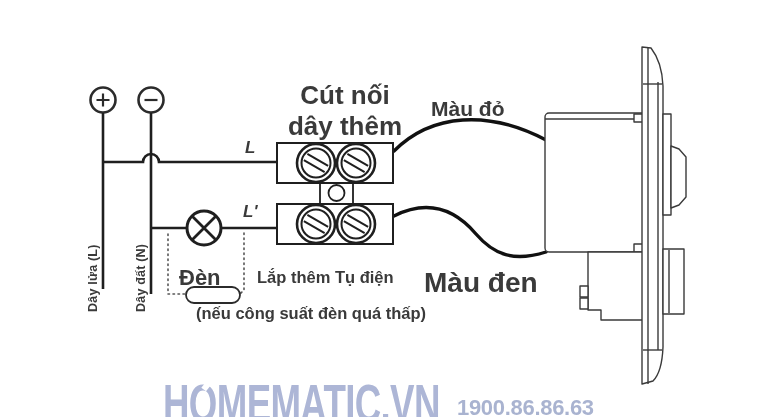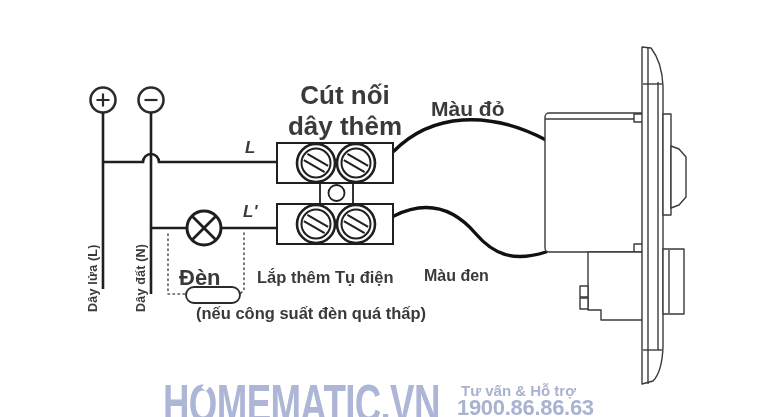--- a/index.html
+++ b/index.html
@@ -5,21 +5,21 @@
   html,body{margin:0;padding:0;background:#ffffff;}
   .canvas{
     position:relative;width:760px;height:417px;background:#ffffff;
     overflow:hidden;font-family:"Liberation Sans",sans-serif;color:#3a3a3a;
   }
   .canvas svg.art{position:absolute;left:0;top:0;}
   .lbl{position:absolute;white-space:nowrap;color:#3a3a3a;font-weight:600;}
   .lbl-ac{left:166px;top:104px;font-size:20px;}
   .lbl-connector{left:285px;top:80px;width:120px;text-align:center;font-size:26px;line-height:1.18;}
   .lbl-red{left:431px;top:89px;font-size:21px;margin-top:8px;}
-  .lbl-black{left:424px;top:267px;font-size:16px;text-align:center;}
+  .lbl-black{left:424px;top:267px;font-size:28px;text-align:center;}
   .lbl-l{left:245px;top:138px;font-size:17px;font-style:italic;font-weight:700;}
   .lbl-lp{left:243px;top:202px;font-size:17px;font-style:italic;font-weight:700;}
   .lbl-lamp{left:179px;top:239px;font-size:22px;font-weight:700;margin-top:26px;}
   .vlabel{
     position:absolute;font-size:12.5px;font-weight:600;white-space:nowrap;
     transform:rotate(-90deg);transform-origin:0 0;letter-spacing:0.2px;
   }
   .vlabel-live{left:86px;top:312px;}
   .vlabel-neutral{left:134px;top:312px;}
   .lbl-cap1{left:257px;top:268px;font-size:16.5px;}
@@ -149,16 +149,15 @@
   <div class="lbl lbl-lamp">Đèn</div>
 
   <div class="vlabel vlabel-live">Dây lửa (L)</div>
   <div class="vlabel vlabel-neutral">Dây đất (N)</div>
 
   <div class="lbl lbl-cap1">Lắp thêm Tụ điện</div>
   <div class="lbl lbl-cap2">(nếu công suất đèn quá thấp)</div>
 
   <div class="footer-brand">HOMEMATIC.VN</div>
   <div class="brand-notch"></div>
-  <div class="footer-support">Tư vấn &amp; Hỗ trợ</div>
   <div class="footer-phone">1900.86.86.63</div>
 
 </div>
 
 </body></html>

